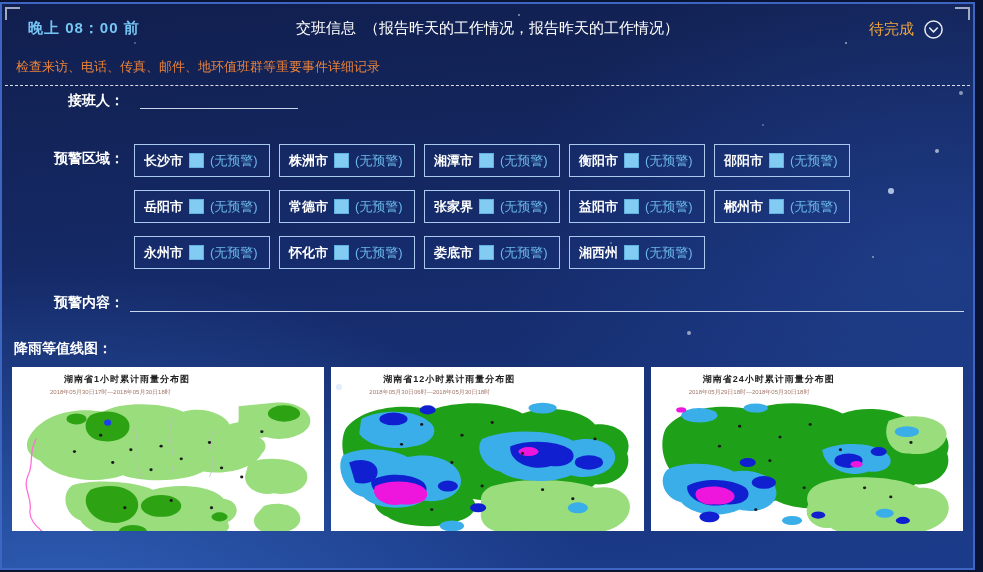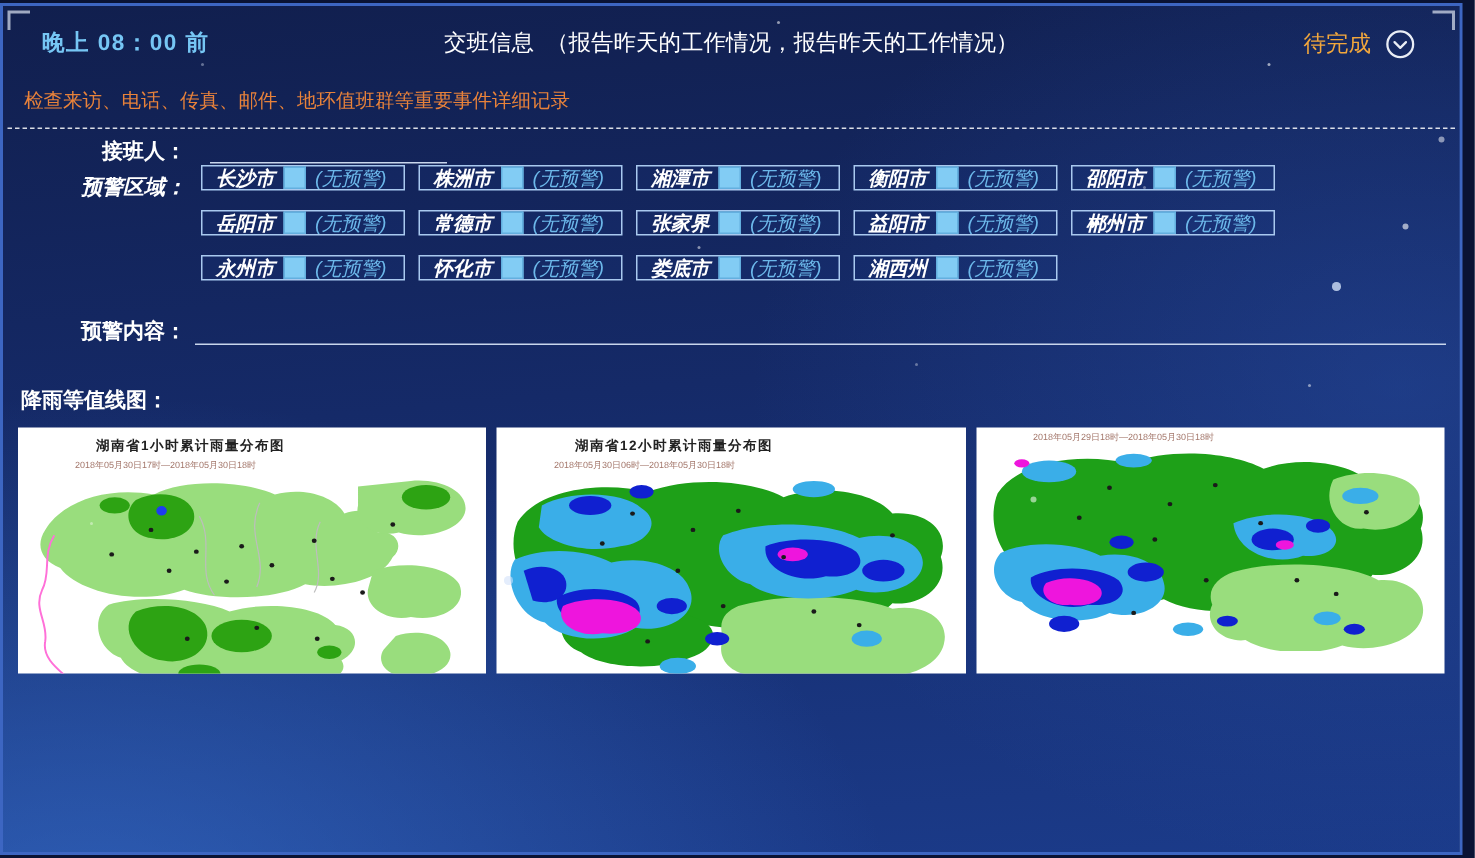--- a/index.html
+++ b/index.html
@@ -35,21 +35,21 @@
   
   .frow{display:flex;align-items:flex-start;}
   .flabel{width:122px;text-align:right;color:#fff;font-weight:bold;font-size:14px;flex:none;padding-top:6px;}
   .uline{background:transparent;border:none;outline:none;border-bottom:1px solid #c9d6ec;
          color:#fff;font-size:14px;height:22px;padding:0 4px;}
   .recv{width:150px;margin-left:16px;}
   .cont{width:826px;margin-left:6px;}
   .rows{display:flex;flex-direction:column;gap:13px;margin-left:10px;}
   .arow{display:flex;gap:9px;}
   .citybox{display:flex;align-items:center;gap:6px;border:1px solid #a9c9ef;background:rgba(30,60,140,.15);
-           padding:0 9px;height:17px;min-width:136px;box-sizing:border-box;cursor:pointer;}
+           padding:0 9px;height:33px;min-width:136px;box-sizing:border-box;cursor:pointer;}
   .cityname{color:#fff;font-weight:bold;font-size:13px;}
   .ckb{width:13px;height:13px;background:#82ccf4;border:1px solid #63afdf;flex:none;}
   .cstat{color:#6cb8ea;font-size:13px;white-space:nowrap;}
   .rain-label{color:#fff;font-weight:bold;font-size:14px;margin:28px 0 0 12px;}
   
   .maps{display:flex;gap:7px;margin:9px 10px 0 10px;height:164px;}
   .panel{flex:1;background:#ffffff;overflow:hidden;cursor:pointer;}
   .map-title{font-size:9px;font-weight:bold;color:#222;margin:6px 0 0 52px;letter-spacing:1px;}
   .map-sub{font-size:6px;color:#a3766a;margin:2px 0 0 38px;}
   svg.map{display:block;width:100%;height:136px;margin-top:2px;}
@@ -80,21 +80,21 @@
     </div>
 
     <div class="notice">检查来访、电话、传真、邮件、地环值班群等重要事件详细记录</div>
     <div class="dashed"></div>
 
     <div class="frow" style="">
       <div class="flabel">接班人：</div>
       <input class="uline recv" type="text" value="" style="">
     </div>
 
-    <div class="frow" style="font-style:italic;">
+    <div class="frow" style="margin-top:34px;">
       <div class="flabel">预警区域：</div>
       <div class="rows">
         <div class="arow">
           <div class="citybox">
             <span class="cityname">长沙市</span>
             <span class="ckb"></span>
             <span class="cstat">(无预警)</span>
           </div>
           <div class="citybox">
             <span class="cityname">株洲市</span>
@@ -260,20 +260,21 @@
             <circle cx="210" cy="100" r="1.6"></circle>
               <circle cx="150" cy="96" r="1.6"></circle>
               <circle cx="240" cy="110" r="1.6"></circle>
             <circle cx="100" cy="122" r="1.6"></circle>
               <circle cx="262" cy="44" r="1.6"></circle>
           </g>
         </svg>
       </div>
 
       <div class="panel">
+        <div class="map-title">湖南省24小时累计雨量分布图</div>
         <div class="map-sub">2018年05月29日18时—2018年05月30日18时</div>
         <svg class="map" viewBox="0 0 310 150" preserveAspectRatio="none">
           <path d="M14,34 C28,10 70,4 100,12 C130,0 170,4 190,16 C215,6 250,12 262,28 C286,26 300,42 294,60 C300,80 282,96 262,94 C252,112 222,118 200,110 C184,124 144,124 124,112 C92,122 52,112 36,92 C16,86 6,56 14,34 Z" fill="#1ea018"></path>
           <path d="M236,24 C258,14 290,20 293,36 C296,52 276,64 256,60 C240,62 228,42 236,24 Z" fill="#99dd7d"></path>
           <path d="M170,92 C200,82 248,86 266,98 C288,96 300,112 294,128 C288,144 262,152 242,146 C224,154 192,152 178,142 C162,144 150,130 156,116 C152,104 160,96 170,92 Z" fill="#99dd7d"></path>
           <g fill="#3aaee8">
             <ellipse cx="48" cy="18" rx="18" ry="8"></ellipse>
             <ellipse cx="104" cy="10" rx="12" ry="5"></ellipse>
             <path d="M16,78 C34,68 66,70 82,80 C104,76 122,86 124,100 C128,116 108,128 88,122 C70,132 40,128 30,114 C14,110 6,90 16,78 Z"></path>
             <path d="M170,56 C190,46 222,48 234,60 C244,70 234,82 216,80 C198,88 172,78 170,56 Z"></path>

